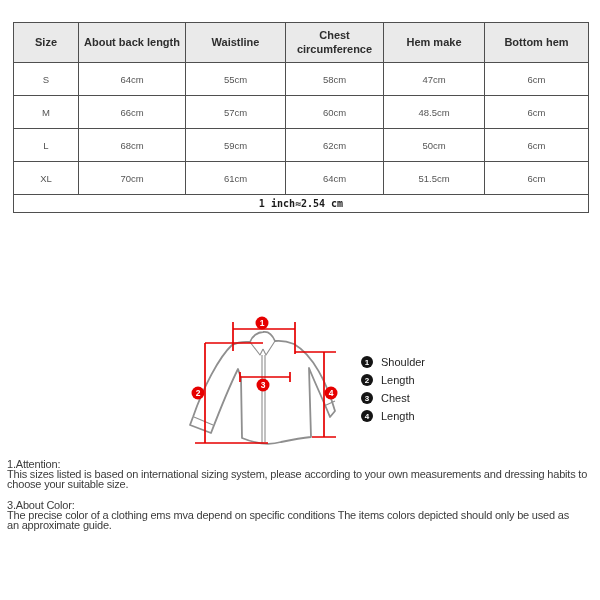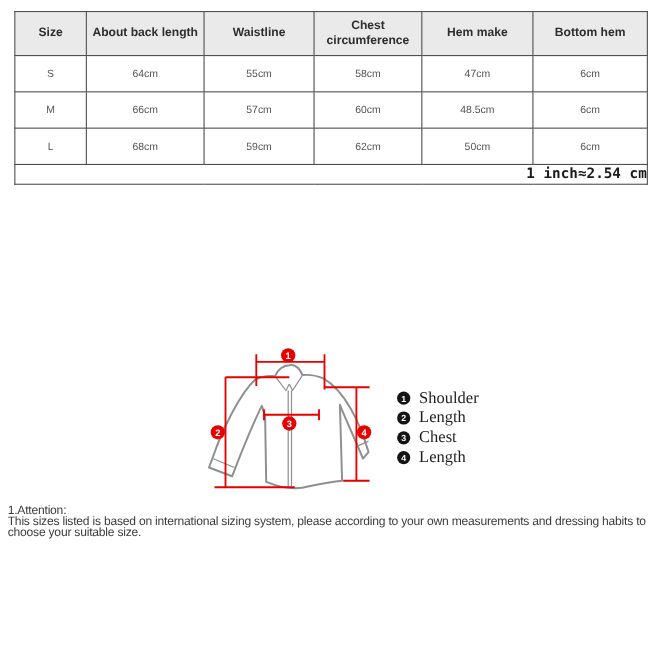--- a/index.html
+++ b/index.html
@@ -9,56 +9,56 @@
     --header-bg:#eaeaea;
     --text:#3c3c3c;
   }
   *{box-sizing:border-box;margin:0;padding:0;}
   html,body{background:#fff;}
   body{font-family:"Liberation Sans",sans-serif;}
   .page{position:relative;width:600px;height:600px;background:#ffffff;overflow:hidden;}
 
   
   table.size-table{
-    position:absolute;left:13px;top:10px;width:575px;
+    position:absolute;left:13px;top:22px;width:575px;
     border-collapse:collapse;table-layout:fixed;padding-left:44px;
   }
   .size-table th,.size-table td{
     border:1px solid var(--tbl-border);
     text-align:center;vertical-align:middle;
   }
   .size-table th{
     height:40px;background:var(--header-bg);
     font-size:11px;font-weight:bold;color:#2e2e2e;line-height:1.25;
     padding:0 4px;
   }
   .size-table td{height:33px;font-size:9.5px;color:#555;}
   .size-table td.note{
     height:18px;
     font-family:"DejaVu Sans Mono",monospace;
-    font-weight:bold;font-size:13px;color:#1a1a1a;letter-spacing:0;text-align:right;
+    font-weight:bold;font-size:10px;color:#1a1a1a;letter-spacing:0;
   }
 
   
   .diagram-svg{position:absolute;left:168px;top:306px;width:185px;height:145px;}
   .shirt{fill:#ffffff;stroke:var(--outline);stroke-width:1.8;stroke-linejoin:round;}
   .shirt-detail{fill:none;stroke:var(--outline);stroke-width:1.1;stroke-linejoin:round;}
   .meas{stroke:var(--accent);stroke-width:1.7;fill:none;}
   .marker{fill:var(--accent);}
   .marker-num{fill:#ffffff;font-family:"Liberation Sans",sans-serif;font-size:8.5px;font-weight:bold;text-anchor:middle;}
 
   
   .legend{position:absolute;left:361px;top:353px;}
   .lg-row{display:flex;align-items:center;height:18px;}
   .dot{
     display:inline-flex;width:12px;height:12px;border-radius:50%;
     background:#141414;color:#fff;font-size:8px;font-weight:bold;
     align-items:center;justify-content:center;flex:0 0 12px;
   }
-  .lg-label{margin-left:8px;font-size:15px;color:#1f1f1f;font-family:Liberation Serif, serif;}
+  .lg-label{margin-left:8px;font-size:11px;color:#1f1f1f;}
 
   
   .notes{
     position:absolute;left:7px;top:459px;width:592px;
     font-size:11px;line-height:10px;letter-spacing:-0.2px;color:var(--text);
     overflow:hidden;
   }
   .sec{white-space:pre-line;margin-bottom:11px;}
 </style>
 </head>
@@ -101,20 +101,28 @@
           <td>60cm</td>
           <td>48.5cm</td>
           <td>6cm</td>
         </tr>
         <tr>
           <td>L</td>
           <td>68cm</td>
           <td>59cm</td>
           <td>62cm</td>
           <td>50cm</td>
+          <td>6cm</td>
+        </tr>
+        <tr>
+          <td>XL</td>
+          <td>70cm</td>
+          <td>61cm</td>
+          <td>64cm</td>
+          <td>51.5cm</td>
           <td>6cm</td>
         </tr>
         <tr>
           <td colspan="6" class="note">1 inch≈2.54 cm</td>
         </tr>
       </tbody>
   </table>
 
   <svg class="diagram-svg" viewBox="0 0 185 145">
 
@@ -179,15 +187,18 @@
       </div>
       <div class="lg-row">
         <span class="dot">4</span>
         <span class="lg-label">Length</span>
       </div>
     </div>
 
   <div class="notes">
       <div class="sec">1.Attention:
 This sizes listed is based on international sizing system, please according to your own measurements and dressing habits to choose your suitable size.</div>
+      <div class="sec">3.About Color:
+The precise color of a clothing ems mva depend on specific conditions The items colors depicted should only be used as
+an approximate guide.</div>
     </div>
 
 </div>
 
 </body></html>

